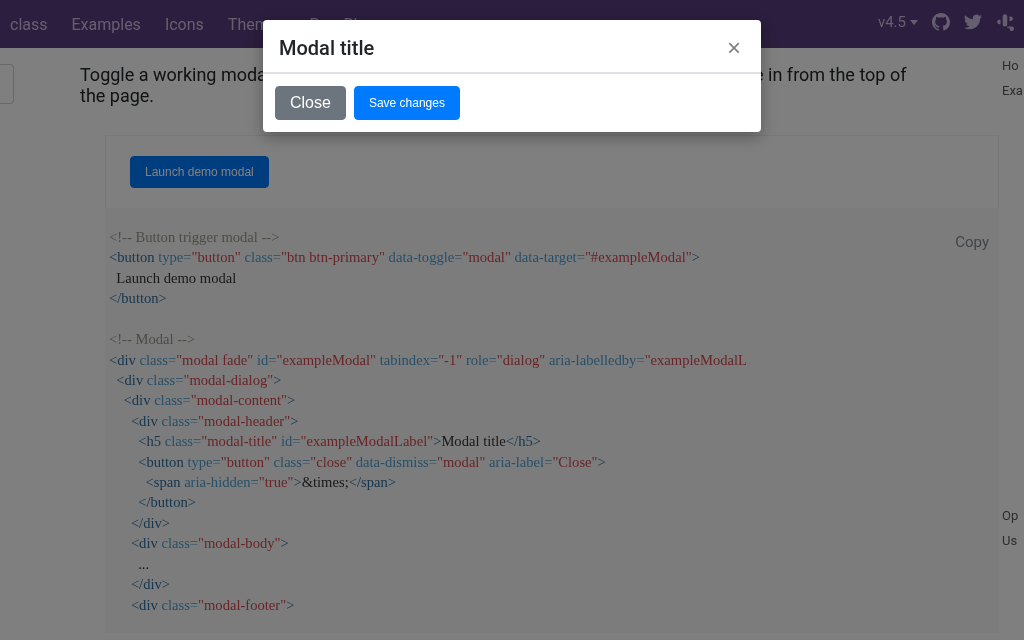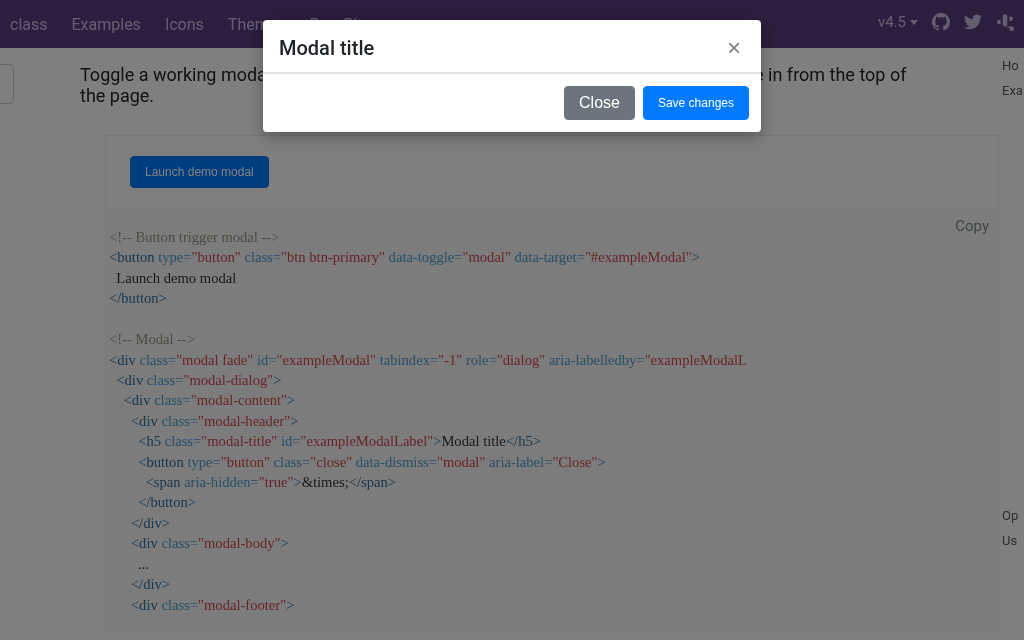--- a/index.html
+++ b/index.html
@@ -18,21 +18,21 @@
   
   .page { padding: 0 0 0 80px; height: calc(640px - 48px); overflow: hidden; position: relative; }
   .left-floating { position: absolute; left: 0; top: 16px; width: 14px; height: 40px; border: 1px solid #ced4da; border-left: none; border-radius: 0 4px 4px 0; background: #fff; }
 
   .intro { padding: 16px 60px 12px 0; font-size: 18px; color: #212529; max-width: 900px; }
   .example-box { border: 1px solid #f8f9fa00; padding: 16px 24px 24px 24px; margin-top: 0; }
   .example-frame { border: 1px solid #f7f7f9; border-bottom: none; padding: 20px 24px; background:#fff; border-color:#f8f9fa; border:1px solid #f8f8f8; border-top:1px solid #f0f0f0; border-left:1px solid #f0f0f0; border-right:1px solid #f0f0f0;}
   .btn-primary { background: #007bff; color: #fff; border: 1px solid #007bff; border-radius: 4px; padding: 8px 14px; font-size: 12px; cursor: pointer; }
 
   .code-wrap { position: relative; margin-top: 0; }
-  .copy-btn { position: absolute; right: 10px; top: 8px; font-size: 15px; color: #818a91; cursor: pointer; }
+  .copy-btn { position: absolute; right: 10px; top: 24px; font-size: 15px; color: #818a91; cursor: pointer; }
   pre.code { background: #f8f9fa; padding: 18px 18px 18px 4px; font-family: Liberation Serif, serif; font-size: 14.6px; line-height: 1.4; color: #212529; overflow: hidden; white-space: pre; }
 
   
   .c  { color: #999988; } 
   .nt { color: #2f6f9f; } 
   .na { color: #4f9fcf; } 
   .s  { color: #d44950; } 
   .t  { color: #333; }    
 
   
@@ -40,21 +40,21 @@
   .right-rail div { padding: 10px 0 0 4px; white-space: nowrap; }
   .right-rail .gap { height: 400px; }
 
   
   .backdrop { position: absolute; inset: 0; background: rgba(0,0,0,0.5); }
   .modal { position: absolute; left: 50%; transform: translateX(-50%); top: 20px; width: 498px; background: #fff; border-radius: 4px; box-shadow: 0 5px 15px rgba(0,0,0,0.3); }
   .modal-header { display: flex; justify-content: space-between; align-items: flex-start; padding: 16px 16px 12px 16px; border-bottom: 1px solid #dee2e6; }
   .modal-title { font-size: 20px; font-weight: 500; color: #212529; }
   .modal-close { font-size: 24px; line-height: 1; color: #000; opacity: .5; cursor: pointer; background: none; border: none; padding: 0 4px; }
   .modal-body { padding: 16px; font-size: 16px; color: #212529; }
-  .modal-footer { padding: 12px 12px; border-top: 1px solid #dee2e6; display: flex; justify-content: flex-end; gap: 8px; }
+  .modal-footer { padding: 12px 12px; border-top: 1px solid #dee2e6; display: flex; gap: 8px; }
   .btn-sec { background: #6c757d; color: #fff; border: 1px solid #6c757d; border-radius: 4px; padding: 7px 14px; font-size: 16px; cursor: pointer; }
 </style>
 </head>
 <body>
 
 <div class="topnav">
   <div class="navlinks">
     <a href="#">class</a>
     <a href="#">Examples</a>
     <a href="#">Icons</a>

